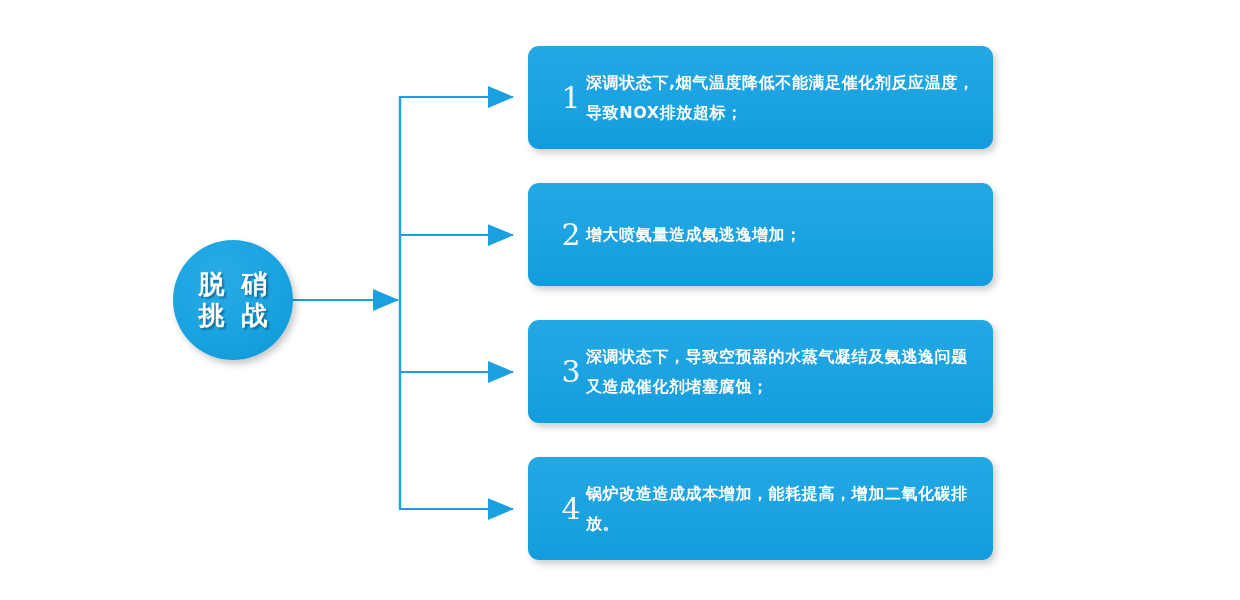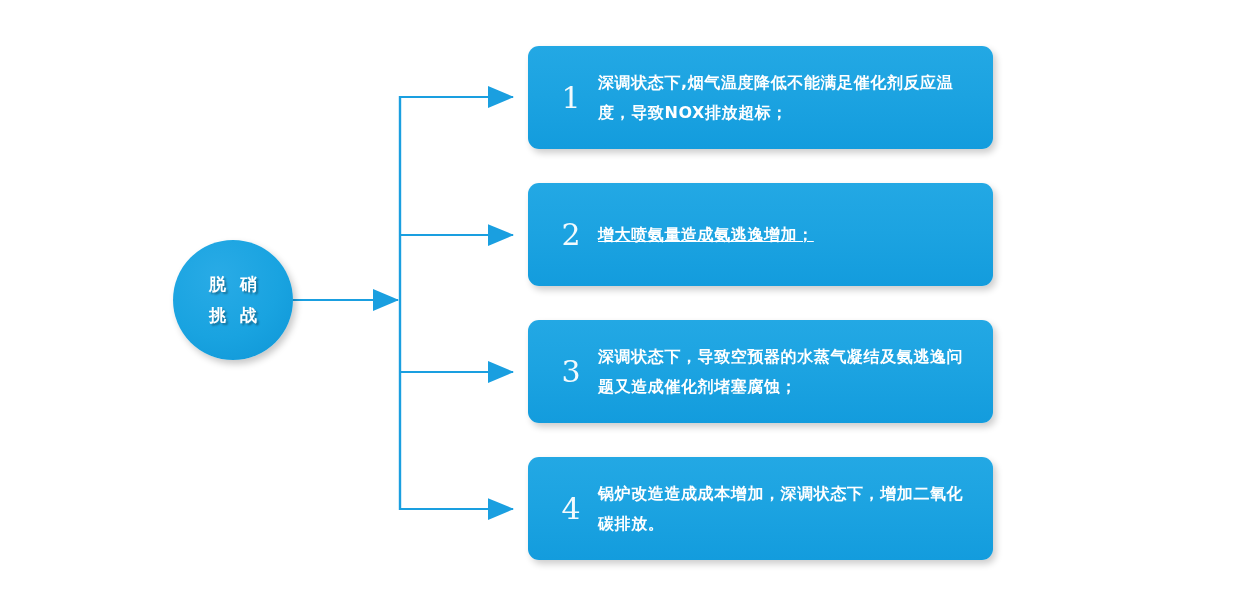--- a/index.html
+++ b/index.html
@@ -37,21 +37,21 @@
     flex-direction: column;
     align-items: center;
     justify-content: center;
     box-sizing: border-box;
     z-index: 4;
   }
   .hub-line {
     color: #ffffff;
     font-family: "DejaVu Sans", "Liberation Sans", sans-serif;
     font-weight: bold;
-    font-size: 17px;
+    font-size: 26px;
     line-height: 31px;
     letter-spacing: 4px;
     text-indent: 4px;
     text-shadow: 2px 2px 2px rgba(0,0,0,0.33);
     white-space: nowrap;
   }
 
   
   #connectors {
     position: absolute;
@@ -94,24 +94,23 @@
     text-align: center;
     opacity: 0.95;
   }
   .box-text {
     color: #ffffff;
     font-family: "DejaVu Sans", "Liberation Sans", sans-serif;
     font-weight: bold;
     font-size: 16px;
     line-height: 30px;
     letter-spacing: 0.6px;
-    margin-left: 12px;
     flex: 1 1 auto;
   }
-  .box-2 .box-text { line-height: 26px; text-decoration: underline; }
+  .box-2 .box-text { line-height: 26px; }
 </style>
 </head>
 <body>
 
 <div id="canvas">
 
   <svg id="connectors" viewBox="0 0 1240 600" width="1240" height="600">
     <defs>
       <marker id="arrow" viewBox="0 0 12 10" refX="11.5" refY="5" markerWidth="12" markerHeight="10" orient="auto-start-reverse">
         <path d="M 0 0 L 12 5 L 0 10 z" fill="#1A9FE0"></path>
@@ -146,16 +145,16 @@
     <div class="box-text">增大喷氨量造成氨逃逸增加；</div>
   </div>
 
   <div class="box box-3">
     <div class="box-num">3</div>
     <div class="box-text">深调状态下，导致空预器的水蒸气凝结及氨逃逸问题又造成催化剂堵塞腐蚀；</div>
   </div>
 
   <div class="box box-4">
     <div class="box-num">4</div>
-    <div class="box-text">锅炉改造造成成本增加，深调状态下，增加二氧化碳排放。</div>
+    <div class="box-text">锅炉改造造成成本增加，能耗提高，增加二氧化碳排放。</div>
   </div>
 
 </div>
 
 </body></html>

